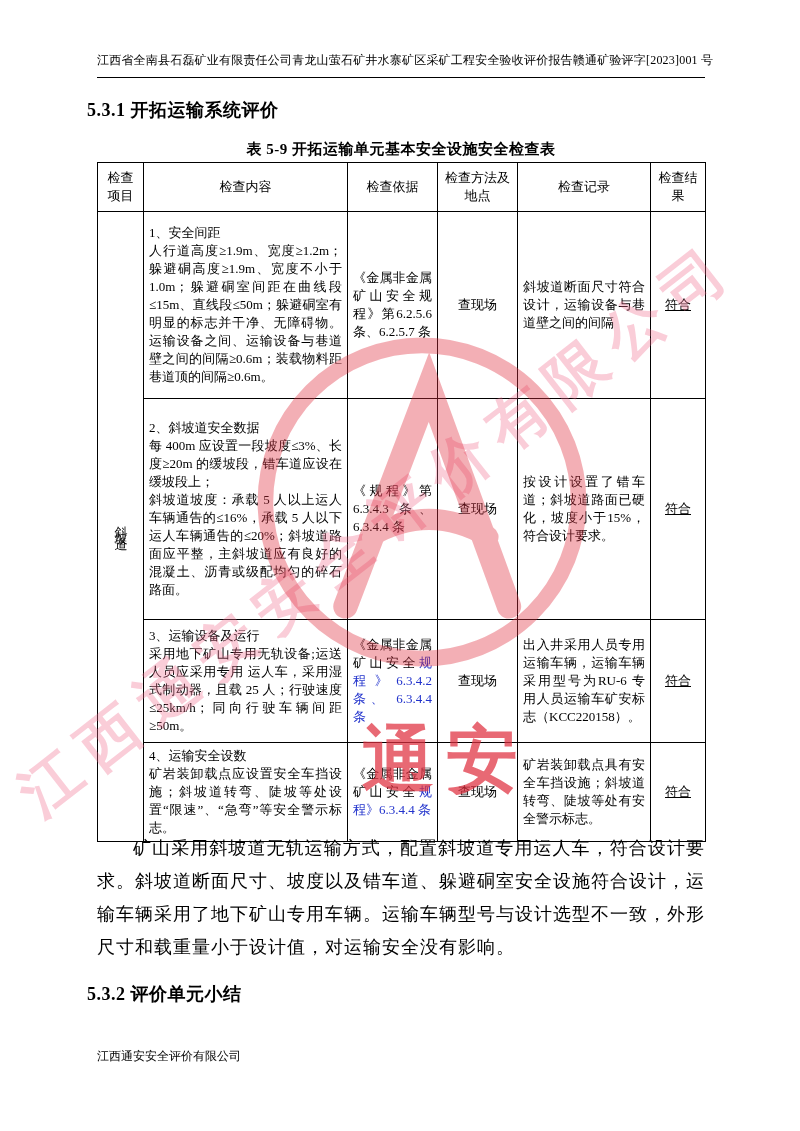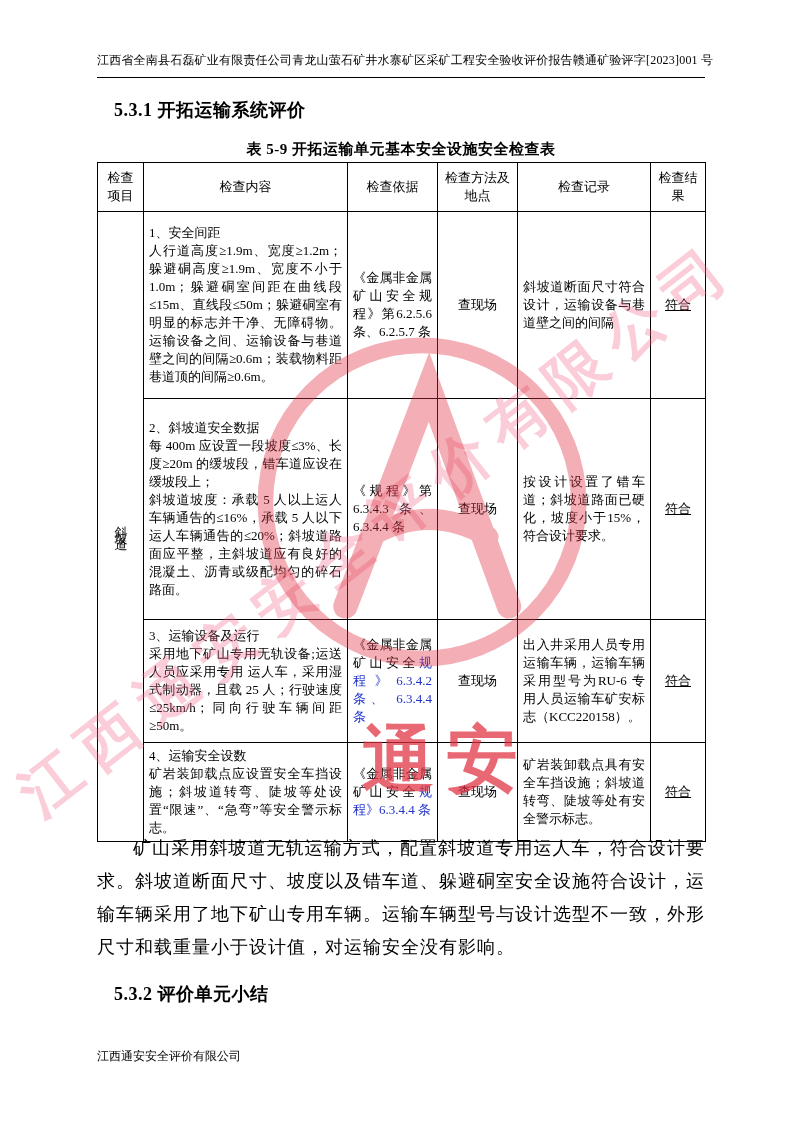--- a/index.html
+++ b/index.html
@@ -11,21 +11,21 @@
 
   
   .header{
     position:absolute;top:52px;left:97px;width:608px;
     display:flex;justify-content:space-between;align-items:flex-end;
     font-size:12px;letter-spacing:0.2px;
     border-bottom:1px solid #000;padding-bottom:8px;white-space:nowrap;
   }
 
   
-  .heading{position:absolute;left:114px;font-weight:bold;font-size:18px;letter-spacing:0.5px;}
+  .heading{position:absolute;left:87px;font-weight:bold;font-size:18px;letter-spacing:0.5px;}
   .h531{top:98px;}
   .h532{top:982px;}
   .table-title{
     position:absolute;top:140px;left:97px;width:608px;text-align:center;
     font-weight:bold;font-size:15px;letter-spacing:0.5px;
   }
 
   
   table.check{
     position:absolute;top:162px;left:97px;width:608px;

